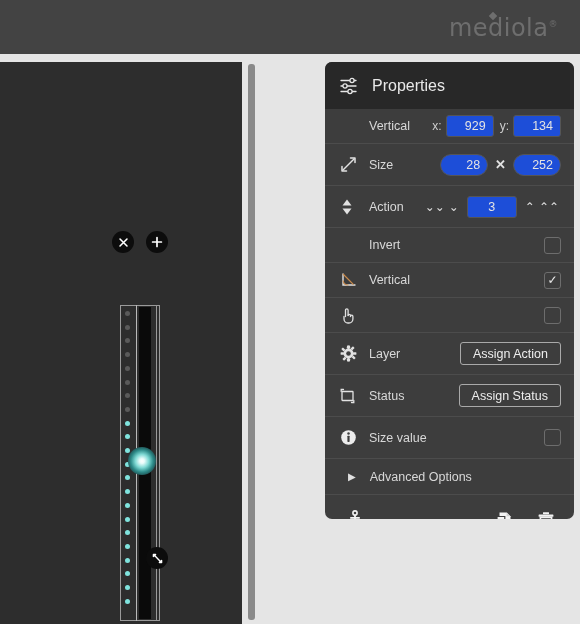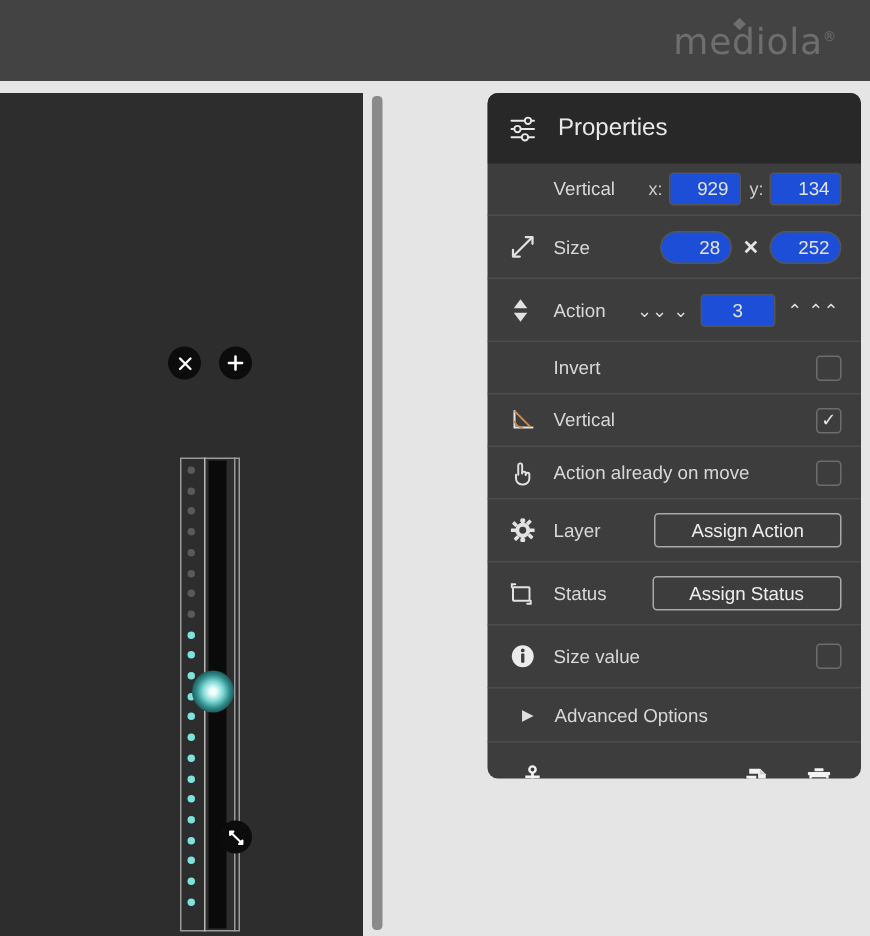--- a/index.html
+++ b/index.html
@@ -156,21 +156,21 @@
     width:21px; height:21px; border-radius:50%;
     border:1px solid #c9c9c9; background:#3d3d3d;
     display:flex; align-items:center; justify-content:center;
   }
   .assign-btn {
     background:#3d3d3d;
     border:1px solid #a9a9a9;
     border-radius:3px;
     color:#ededed;
     font-size:12.5px;
-    padding:4px 24px;
+    padding:4px 12px;
     height:23px; line-height:14px;
     font-family:"Liberation Sans", sans-serif;
     white-space:nowrap;
   }
 
   .row.tall { height:42px; }
   .row.adv { height:36px; border-bottom:1px solid #4c4c4c; }
   .adv-arrow {
     color:#e0e0e0; font-size:10px; margin-right:14px; margin-left:8px;
   }
@@ -332,21 +332,20 @@
   </div>
 
   <div class="row">
     <div class="ico">
       <svg width="16" height="17" viewBox="0 0 16 17">
         <path d="M5.5 9.5 V3.2 a1.3 1.3 0 0 1 2.6 0 V8.3" fill="none" stroke="#e2e2e2" stroke-width="1.3" stroke-linecap="round"></path>
         <path d="M8.1 8.6 a1.2 1.2 0 0 1 2.4 0 V9.6" fill="none" stroke="#e2e2e2" stroke-width="1.3" stroke-linecap="round"></path>
         <path d="M10.5 9.4 a1.2 1.2 0 0 1 2.4 0 V12 a4 4 0 0 1 -4 4 H8 a4 4 0 0 1 -4 -4 V9.4" fill="none" stroke="#e2e2e2" stroke-width="1.3" stroke-linecap="round"></path>
       </svg>
     </div>
-    <span class="lab">Action already on move</span>
     <div class="spacer"></div>
     <div class="cbox"></div>
   </div>
 
 
   <div class="row tall">
     <div class="ico">
       <svg width="17" height="17" viewBox="0 0 17 17">
         <g fill="#e2e2e2">
           <path d="M8.5 0.8 L9.9 0.8 L10.3 2.9 L6.7 2.9 L7.1 0.8 Z"></path>

